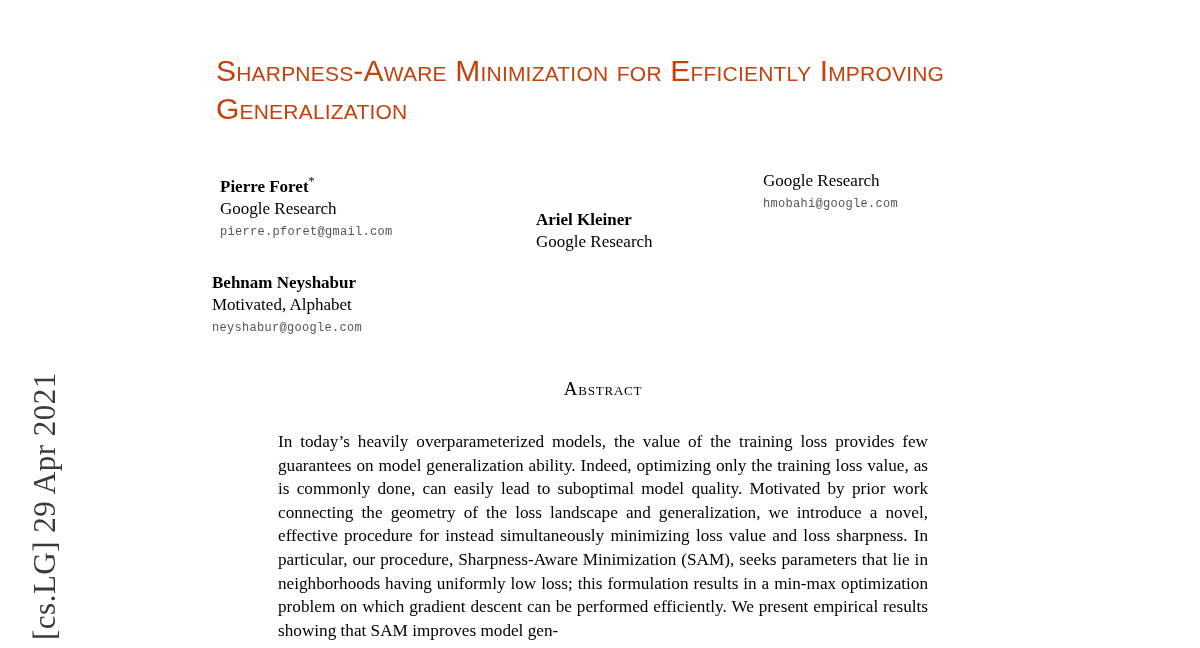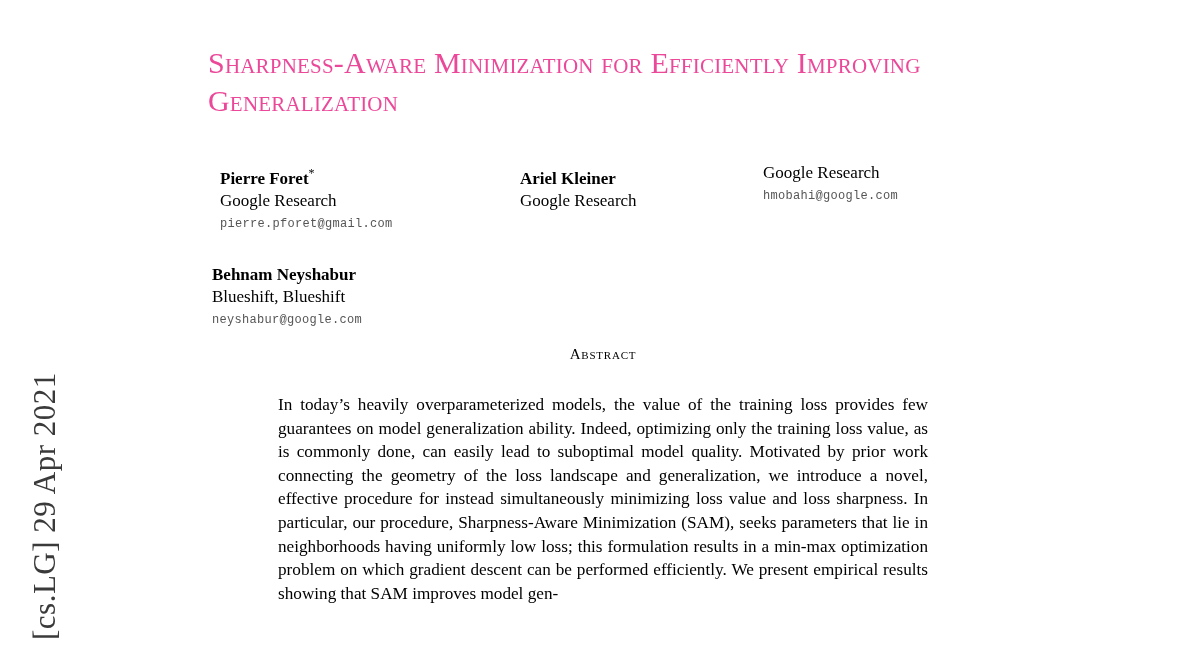--- a/index.html
+++ b/index.html
@@ -50,44 +50,44 @@
 
   .content {
     position: absolute;
     left: 208px;
     top: 44px;
     width: 790px;
   }
 
   
   .title {
-    font-family: Liberation Serif, serif;
+    font-family: Liberation Sans, sans-serif;
     font-size: 30px;
     line-height: 38px;
     letter-spacing: 0.2px;
     font-variant: small-caps;
     font-weight: 400;
-    color: #ec4899;
-    margin: 0;
+    color: #c2410c;
+    margin: 8px;
     width: 790px;
   }
 
   
   .authors {
     position: relative;
     margin-top: 42px;
     width: 790px;
     height: 70px;
   }
   .author {
     position: absolute;
     top: 0;
   }
   .author.a0 { left: 12px; }
-  .author.a1 { left: 312px; }
+  .author.a1 { left: 328px; margin-top: 33px; }
   .author.a2 { left: 555px; }
   .author-name {
     font-family: "Liberation Serif", serif;
     font-weight: bold;
     font-size: 17px;
     line-height: 22px;
     white-space: nowrap;
   }
   .author-name sup {
     font-weight: normal;
@@ -113,25 +113,25 @@
   .authors-second {
     position: relative;
     margin-top: 26px;
     width: 790px;
     height: 70px;
   }
   .authors-second .author.b0 { left: 4px; }
 
   
   .abstract-head {
-    margin-top: 18px;
+    margin-top: 42px;
     text-align: center;
     font-family: "Liberation Serif", serif;
     font-variant: small-caps;
-    font-size: 15px;
+    font-size: 19px;
     letter-spacing: 0.8px;
   }
   .abstract-body {
     margin: 30px auto 0 auto;
     width: 650px;
     font-family: "Liberation Serif", serif;
     font-size: 17.2px;
     line-height: 23.6px;
     text-align: justify;
     text-justify: inter-word;
@@ -167,21 +167,21 @@
       <div class="author a2">
         <div class="author-affil">Google Research</div>
         <div class="author-email">hmobahi@google.com</div>
       </div>
 
     </div>
 
     <div class="authors-second">
       <div class="author b0">
         <div class="author-name"><span>Behnam Neyshabur</span><sup></sup></div>
-        <div class="author-affil">Blueshift, Blueshift</div>
+        <div class="author-affil">Motivated, Alphabet</div>
         <div class="author-email">neyshabur@google.com</div>
       </div>
     </div>
 
     <div class="abstract-head">Abstract</div>
     <div class="abstract-body">In today’s heavily overparameterized models, the value of the training loss provides few guarantees on model generalization ability. Indeed, optimizing only the training loss value, as is commonly done, can easily lead to suboptimal model quality. Motivated by prior work connecting the geometry of the loss landscape and generalization, we introduce a novel, effective procedure for instead simultaneously minimizing loss value and loss sharpness. In particular, our procedure, Sharpness-Aware Minimization (SAM), seeks parameters that lie in neighborhoods having uniformly low loss; this formulation results in a min-max optimization problem on which gradient descent can be performed efficiently. We present empirical results showing that SAM improves model gen-</div>
 
   </div>
 </div>
 

